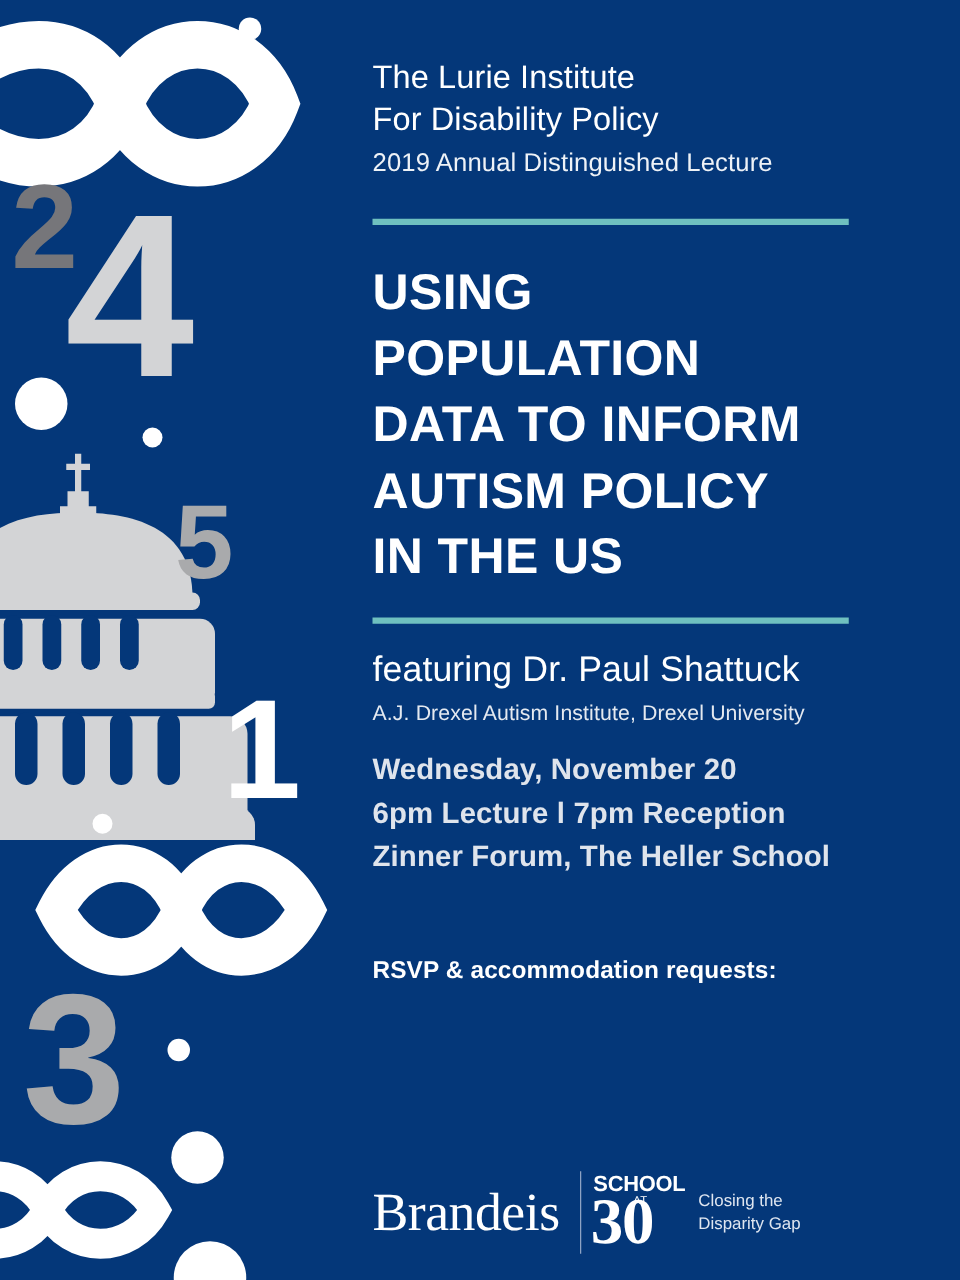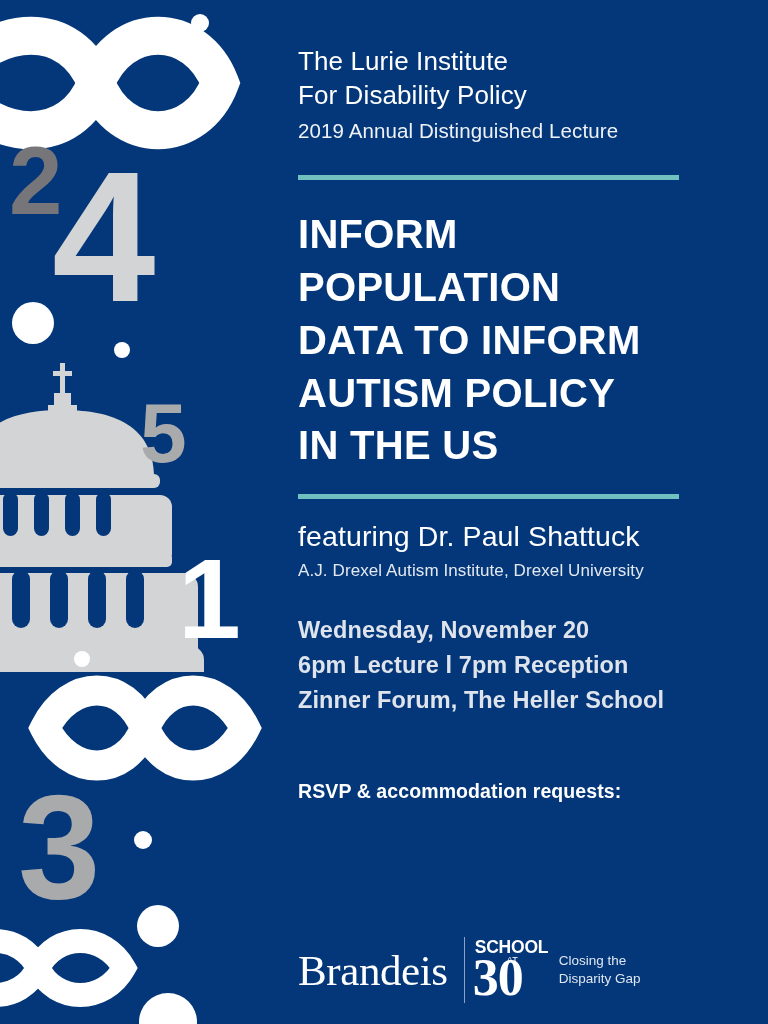--- a/index.html
+++ b/index.html
@@ -81,21 +81,21 @@
   .affiliation{
     margin-top:7px;
     color:#e4e9f0;
     font-size:17px;
     font-weight:400;
     line-height:1.25;
     letter-spacing:0.1px;
   }
 
   .when{
-    margin-top:31px;
+    margin-top:16px;
     color:#dfe4ec;
     font-size:23.5px;
     font-weight:bold;
     line-height:1.5;
     letter-spacing:0.1px;
   }
   .when span{ display:block; }
 
   .rsvp{
     margin-top:60px;
@@ -287,21 +287,21 @@
     <div class="kicker">
       <span class="kicker-line">The Lurie Institute</span>
       <span class="kicker-line">For Disability Policy</span>
     </div>
 
     <div class="subkicker">2019 Annual Distinguished Lecture</div>
 
     <div class="rule top"></div>
 
     <h1 class="headline">
-      <span>INFORM</span>
+      <span>USING</span>
       <span>POPULATION</span>
       <span>DATA TO INFORM</span>
       <span>AUTISM POLICY</span>
       <span>IN THE US</span>
     </h1>
 
     <div class="rule bottom"></div>
 
     <div class="feature">featuring Dr. Paul Shattuck</div>
     <div class="affiliation">A.J. Drexel Autism Institute, Drexel University</div>

